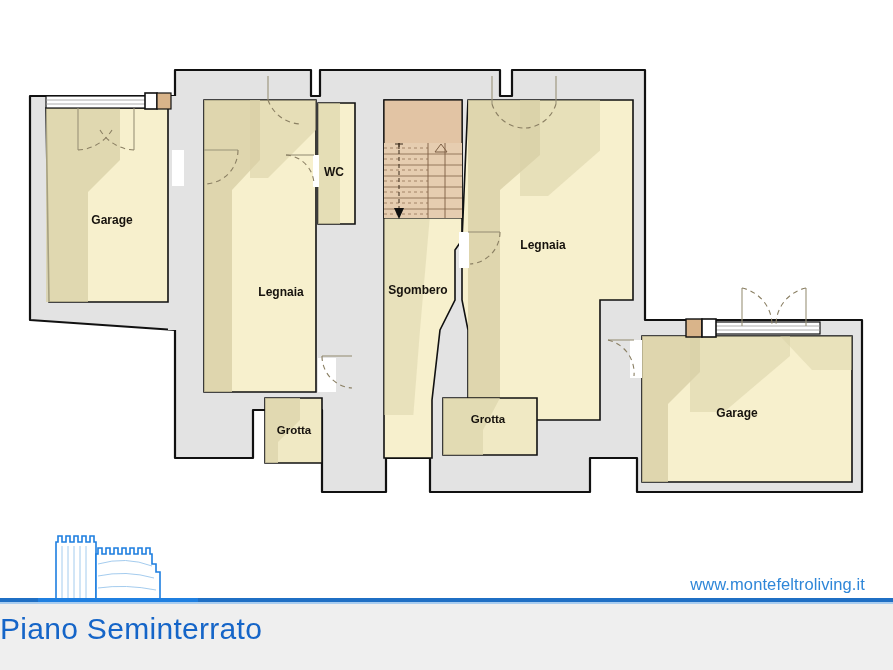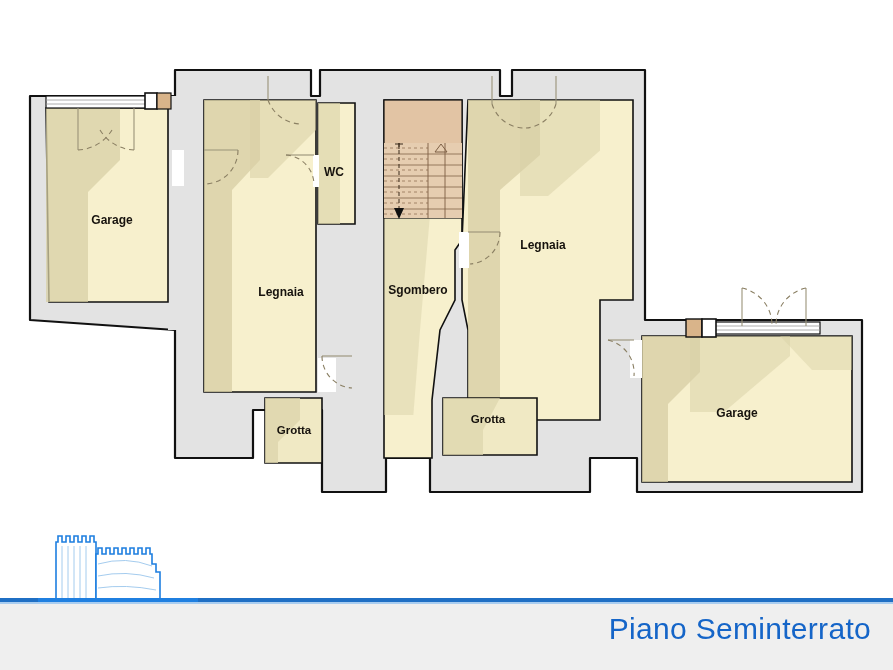--- a/index.html
+++ b/index.html
@@ -42,21 +42,21 @@
   #site-url{
     position:absolute;right:28px;top:575px;
     font-family:"Liberation Sans", sans-serif;
     font-size:16.5px;
     color:#2e86d8;
     letter-spacing:.1px;
     white-space:nowrap;
   }
   #floor-title{
     position:absolute;left:0;top:612px;width:871px;
-    text-align:right;
+    text-align:left;
     font-family:"Liberation Sans", sans-serif;
     font-size:30px;
     color:#1565c8;
     letter-spacing:.3px;
   }
   #logo{
     position:absolute;left:38px;top:520px;width:160px;height:82px;
   }
 </style>
 </head>
@@ -307,15 +307,16 @@
     </g>
     <g stroke="#8fc0ea" stroke-width="0.9" fill="none" opacity="0.9">
       <path d="M60 44 Q 88 36 114 46"></path>
       <path d="M60 56 Q 88 50 116 58"></path>
       <path d="M60 68 Q 88 64 118 70"></path>
       <path d="M24 26 L24 78 M30 26 L30 78 M36 26 L36 78 M42 26 L42 78 M48 26 L48 78"></path>
     </g>
     <rect x="0" y="78" width="160" height="4" fill="#1f7fe0"></rect>
   </svg>
 
+  <div id="site-url">www.montefeltroliving.it</div>
   <div id="floor-title">Piano Seminterrato</div>
 
 </div>
 
 </body></html>

